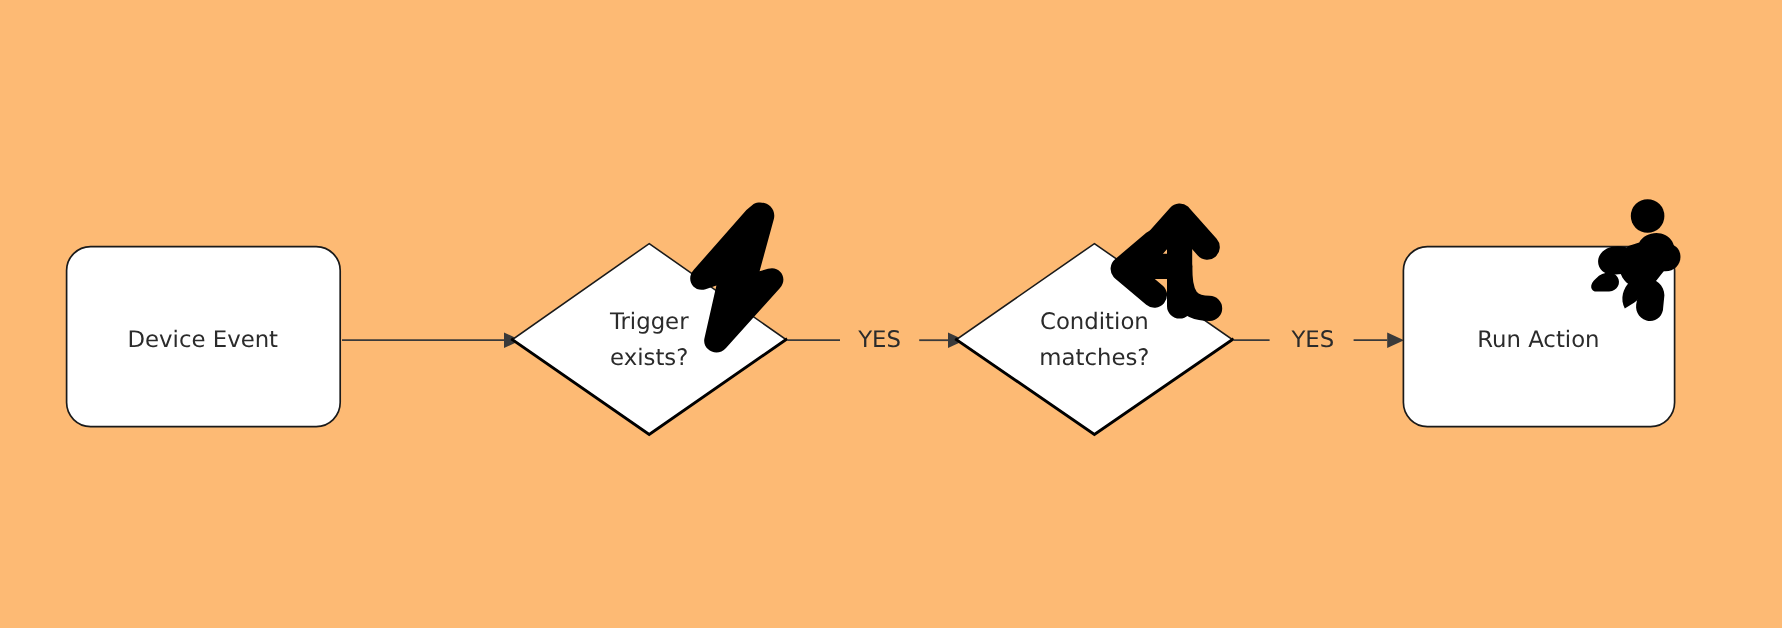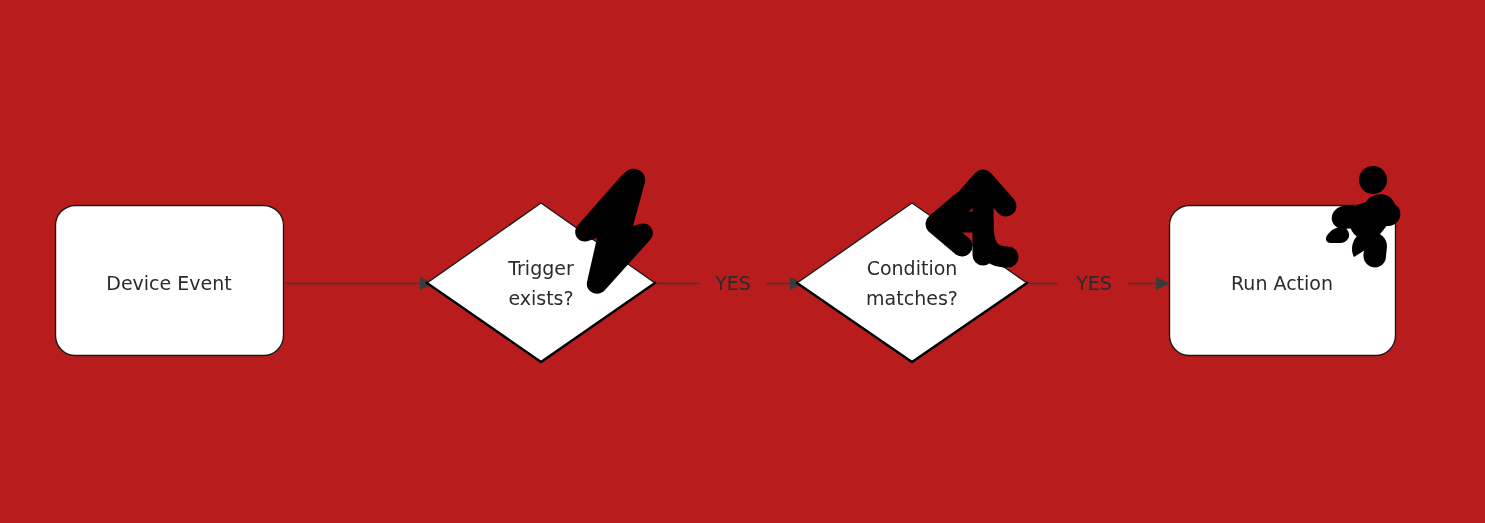--- a/index.html
+++ b/index.html
@@ -10,21 +10,21 @@
   body {
     width: 1485px;
     height: 523px;
     font-family: "DejaVu Sans", sans-serif;
     overflow: hidden;
   }
   #canvas {
     position: relative;
     width: 1485px;
     height: 523px;
-    background: #b91c1c;
+    background: #fdba74;
   }
   .flow-svg {
     position: absolute;
     left: 0;
     top: 0;
     width: 1485px;
     height: 523px;
   }
   .node-label {
     font-family: "DejaVu Sans", sans-serif;

